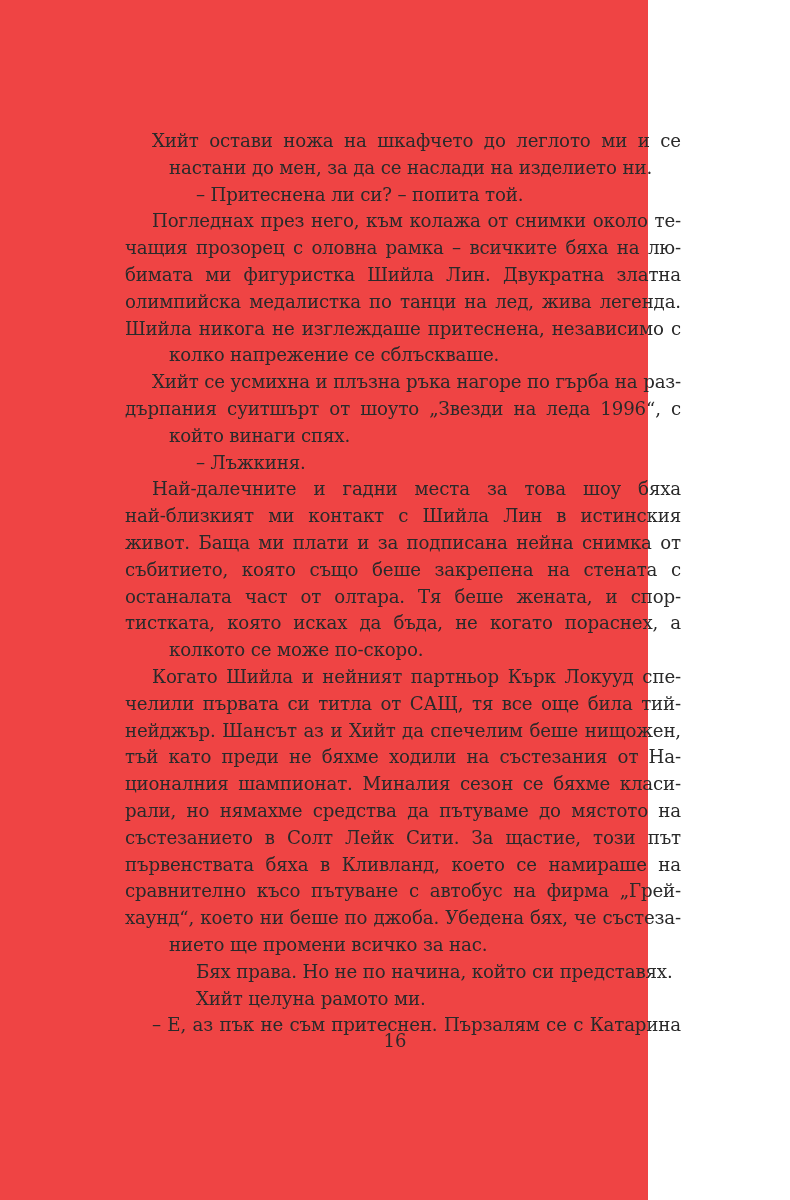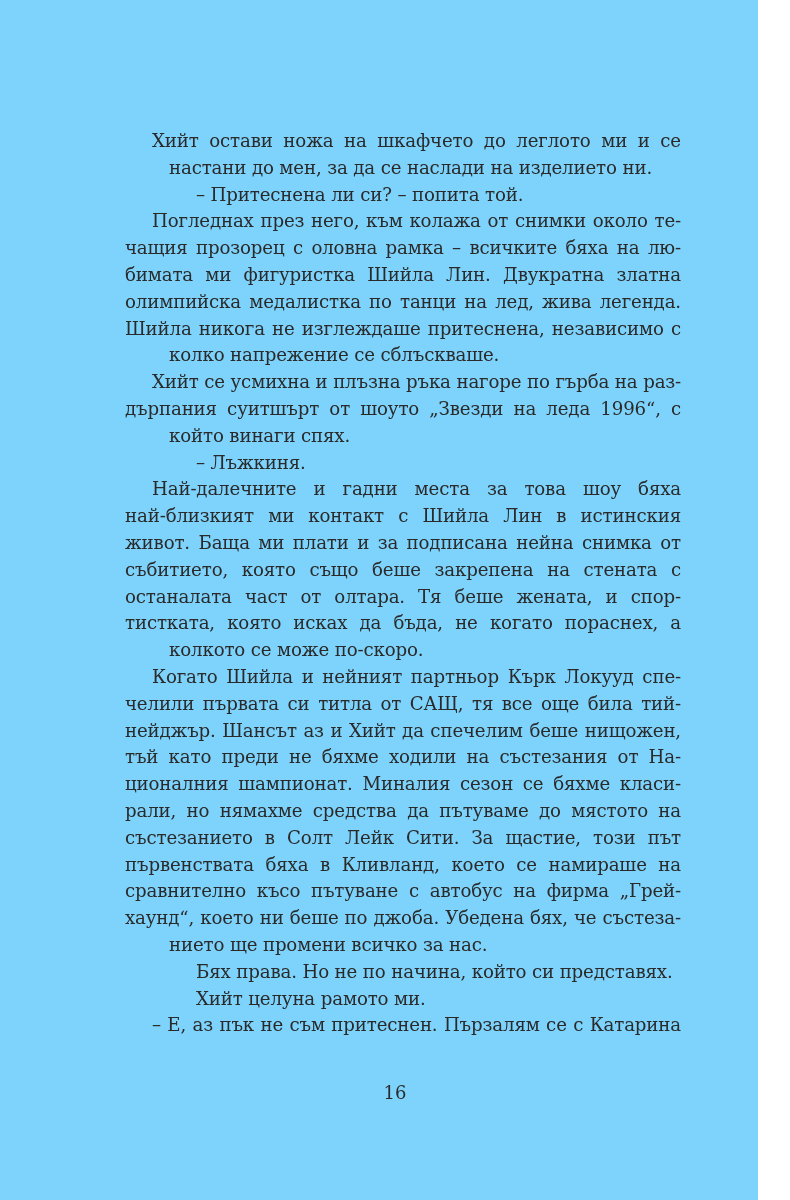--- a/index.html
+++ b/index.html
@@ -11,22 +11,22 @@
       width: 790px;
       height: 1200px;
       position: relative;
       overflow: hidden;
       color: #2a2a2a;
       font-family: "DejaVu Serif", "Liberation Serif", serif;
     }
     .page {
       position: absolute;
       left: 0; top: 0;
-      width: 758px; height: 1200px;
-      background: #7dd3fc;
+      width: 648px; height: 1200px;
+      background: #ef4444;
     }
     .text-block {
       position: absolute;
       left: 125px;
       top: 128px;
       width: 556px;
       font-size: 18.2px;
       line-height: 26.8px;
       letter-spacing: -0.15px;
     }
@@ -42,21 +42,21 @@
       margin-left: 44px;
     }
     .line.indent {
       padding-left: 27px;
     }
     .ital { }
     .page-number {
       position: absolute;
       left: 0;
       width: 790px;
-      top: 1082px;
+      top: 1030px;
       text-align: center;
       font-size: 18px;
       color: #2a2a2a;
     }
   </style>
 </head>
 <body>
 
 <div class="page">
   <div class="text-block" id="text-block">

